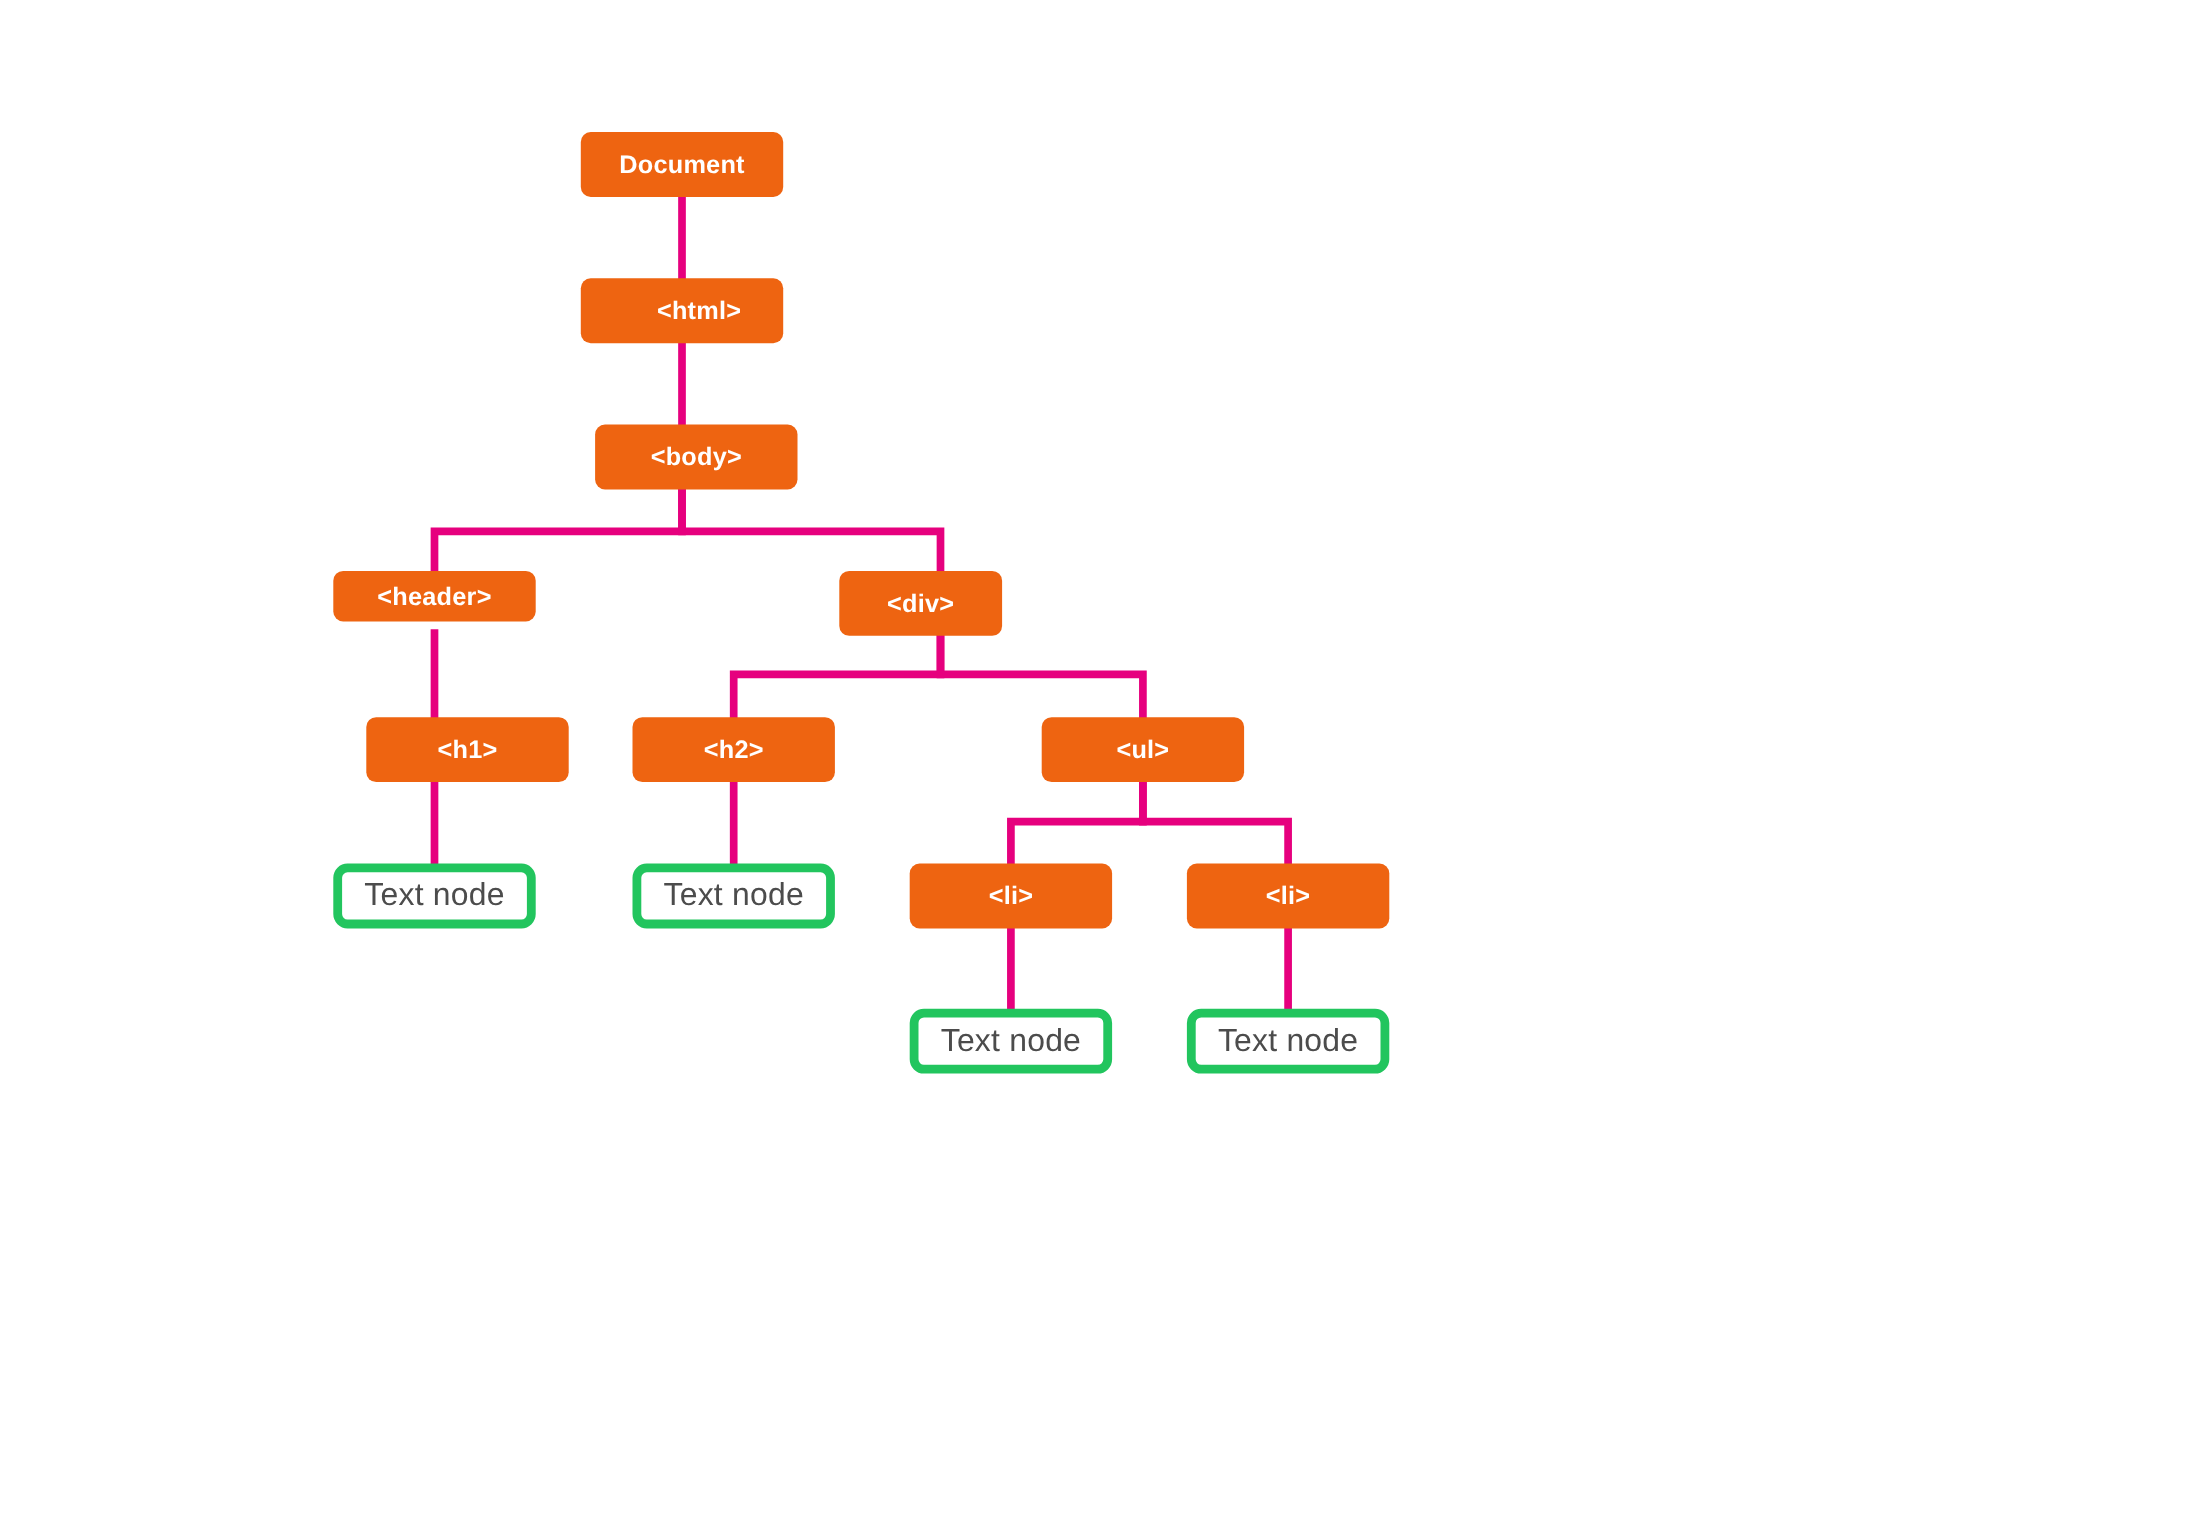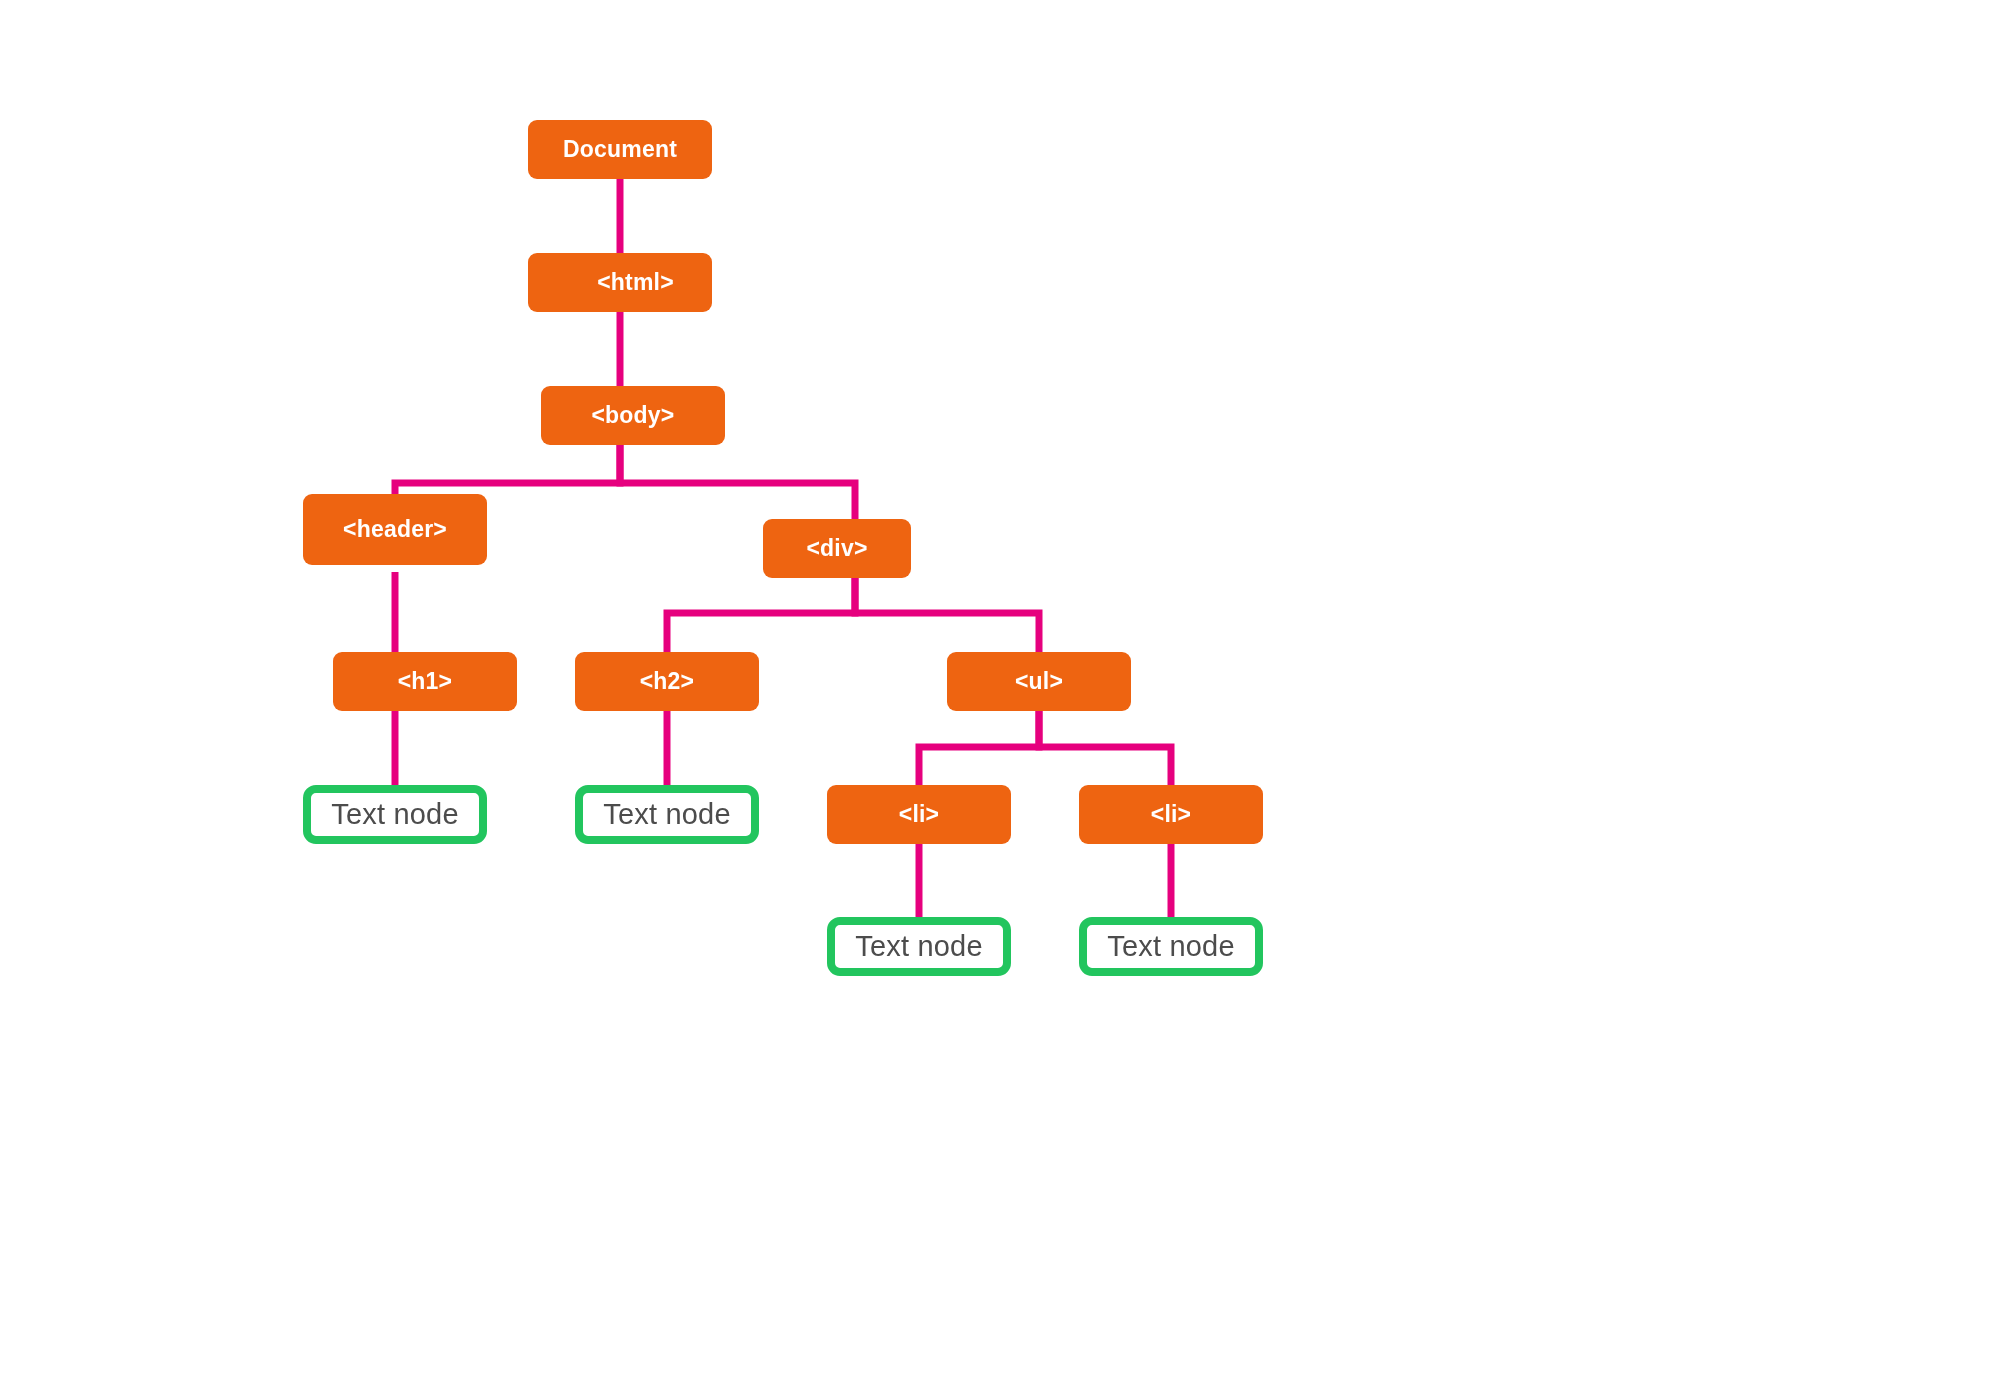--- a/index.html
+++ b/index.html
@@ -75,21 +75,21 @@
   <div id="nodes">
       <div class="node element" style="left: 528px; top: 120px; width: 184px; height: 59px;">
         <span>Document</span>
       </div>
       <div class="node element" style="left: 528px; top: 253px; width: 184px; height: 59px; padding-left: 31px;">
         <span>&lt;html&gt;</span>
       </div>
       <div class="node element" style="left: 504px; top: 386px; width: 184px; height: 59px; margin-left: 37px;">
         <span>&lt;body&gt;</span>
       </div>
-      <div class="node element" style="left: 303px; top: 494px; width: 184px; height: 71px;">
+      <div class="node element" style="left: 303px; top: 519px; width: 184px; height: 46px;">
         <span>&lt;header&gt;</span>
       </div>
       <div class="node element" style="left: 763px; top: 519px; width: 148px; height: 59px;">
         <span>&lt;div&gt;</span>
       </div>
       <div class="node element" style="left: 303px; top: 652px; width: 184px; height: 59px; margin-left: 30px;">
         <span>&lt;h1&gt;</span>
       </div>
       <div class="node element" style="left: 575px; top: 652px; width: 184px; height: 59px;">
         <span>&lt;h2&gt;</span>

